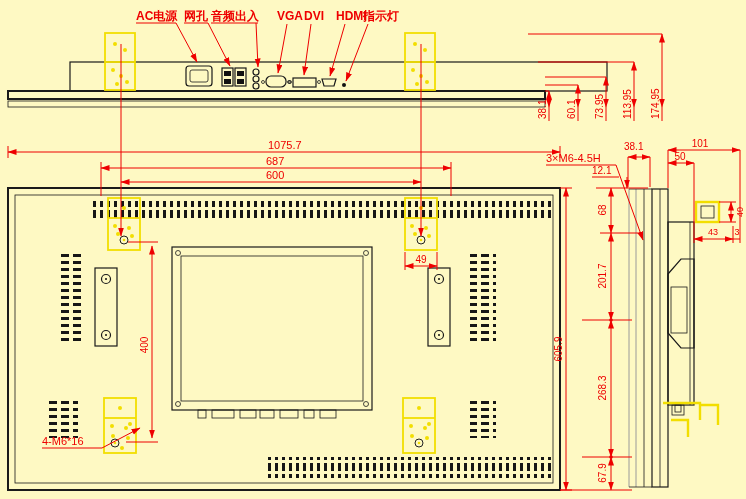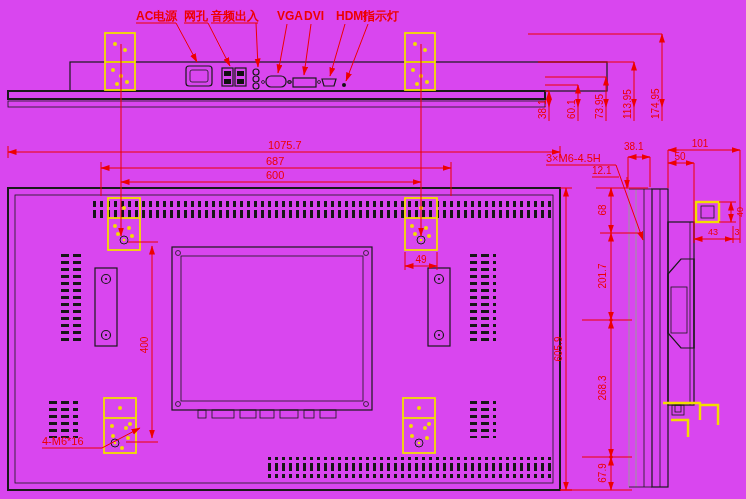--- a/index.html
+++ b/index.html
@@ -1,16 +1,16 @@
 <!DOCTYPE html>
 <html><head>
 <meta charset="utf-8">
 <style>
   html,body{margin:0;padding:0;background:#ffffff;}
-  .stage{position:relative;width:746px;height:499px;background:#d946ef;overflow:hidden;}
+  .stage{position:relative;width:746px;height:499px;background:#fef9c3;overflow:hidden;}
   svg{display:block;}
   text{font-family:"Liberation Sans","DejaVu Sans",sans-serif;}
   .dim{fill:#ee0000;font-size:10px;}
   .dim11{fill:#ee0000;font-size:11px;}
   .dim9{fill:#ee0000;font-size:9px;}
   .lbl{fill:#ee0000;font-size:12px;font-weight:bold;}
   .mid{text-anchor:middle;}
   .red{stroke:#ee0000;stroke-width:1;fill:none;}
   .blk{stroke:#1a1a1a;stroke-width:1.2;fill:none;}
   .blk2{stroke:#1a1a1a;stroke-width:2;fill:none;}

